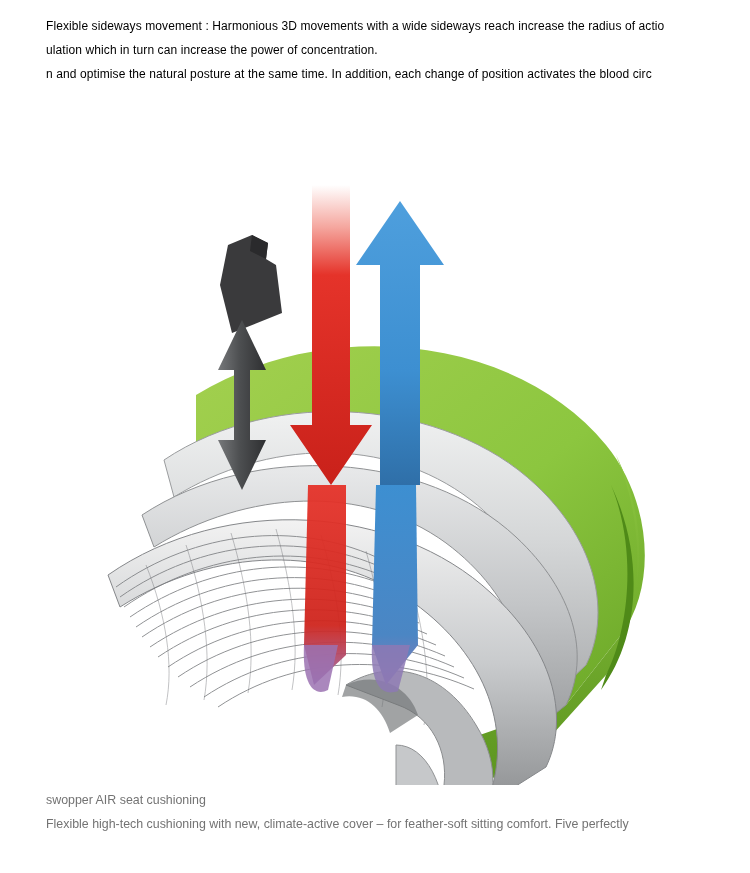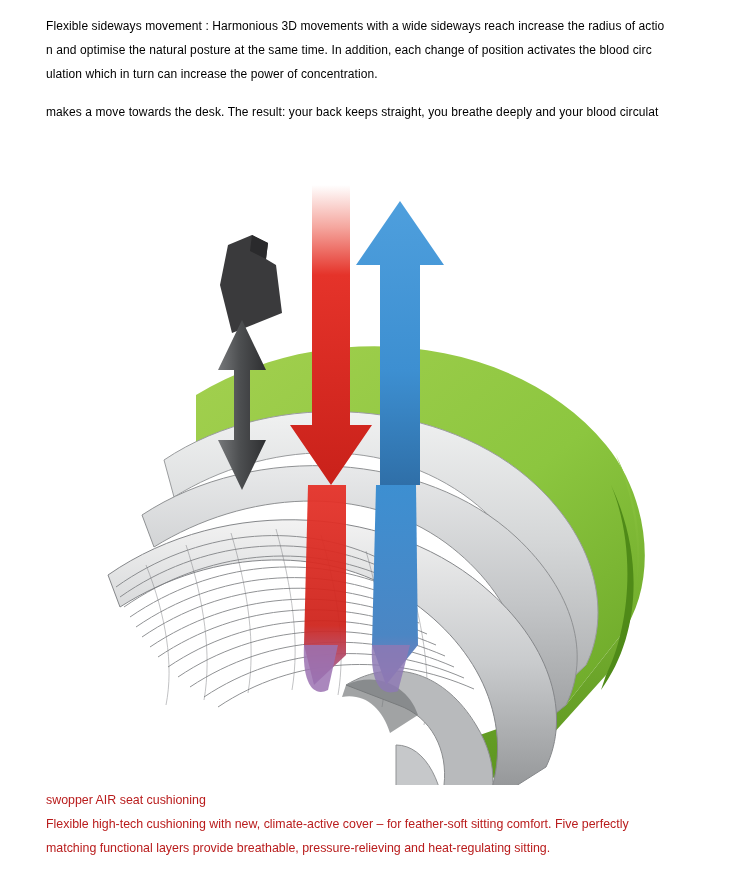--- a/index.html
+++ b/index.html
@@ -43,37 +43,36 @@
   }
   .figure svg { display: block; }
 
   .caption-block {
     position: absolute;
     left: 46px;
     top: 788px;
     width: 670px;
     font-size: 12.4px;
     line-height: 24px;
-    color: #b91c1c;
+    color: #737373;
   }
   .caption-line { display: block; white-space: pre; }
 </style>
 </head>
 <body>
 
 <div class="page">
 
   <div class="text-block" id="para-1">
     <span class="para-line">Flexible sideways movement : Harmonious 3D movements with a wide sideways reach increase the radius of actio</span>
+    <span class="para-line">ulation which in turn can increase the power of concentration.</span>
     <span class="para-line">n and optimise the natural posture at the same time. In addition, each change of position activates the blood circ</span>
-    <span class="para-line">ulation which in turn can increase the power of concentration.</span>
   </div>
 
   <div class="text-block" id="para-2">
-    <span class="para-line">makes a move towards the desk. The result: your back keeps straight, you breathe deeply and your blood circulat</span>
   </div>
 
   <div class="figure">
     <svg width="660" height="600" viewBox="0 0 660 600" xmlns="http://www.w3.org/2000/svg">
       <defs>
         <linearGradient id="greenGrad" x1="0" y1="0" x2="1" y2="1">
           <stop offset="0%" stop-color="#a3d04f"></stop>
           <stop offset="55%" stop-color="#8cc63f"></stop>
           <stop offset="100%" stop-color="#6aa627"></stop>
         </linearGradient>
@@ -201,16 +200,15 @@
         <path d="M334 300 L 374 300 L 374 80 L 398 80 L 354 16 L 310 80 L 334 80 Z" fill="url(#blueGrad)"></path>
         <path d="M330 300 L 370 300 L 372 460 L 340 500 L 326 460 Z" fill="url(#blueGrad2)"></path>
         <path d="M326 460 L 364 460 L 352 506 C 336 512, 324 500, 326 460 Z" fill="#8d79b4" opacity="0.85"></path>
       </g>
     </svg>
   </div>
 
   <div class="caption-block">
     <span class="caption-line">swopper AIR seat cushioning</span>
     <span class="caption-line">Flexible high-tech cushioning with new, climate-active cover – for feather-soft sitting comfort. Five perfectly</span>
-    <span class="caption-line">matching functional layers provide breathable, pressure-relieving and heat-regulating sitting.</span>
   </div>
 
 </div>
 
 </body></html>

